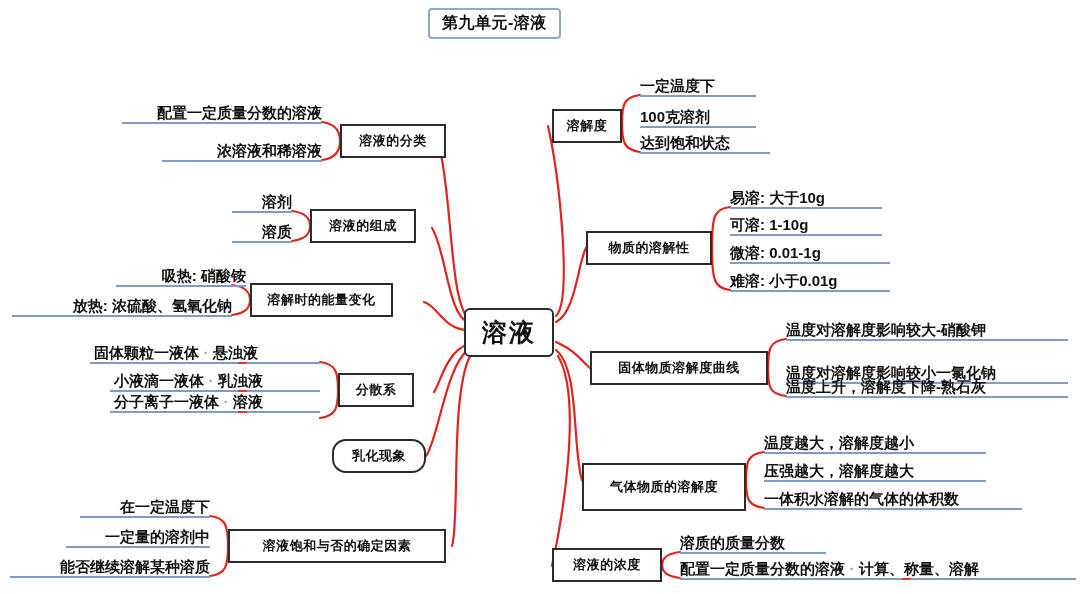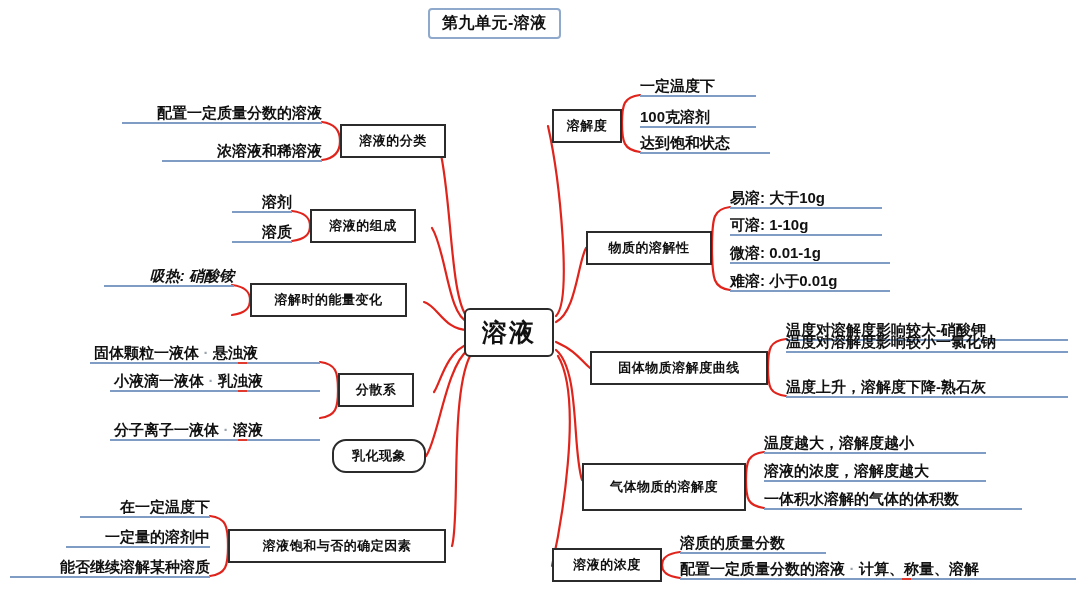--- a/index.html
+++ b/index.html
@@ -160,40 +160,43 @@
   <div class="leaf right-align" style="left:232px; top:192px; width:60px;">
     <span>溶剂</span>
   </div>
   <div class="leaf right-align" style="left:232px; top:222px; width:60px;">
     <span>溶质</span>
   </div>
   <div class="node cat" style="left:310px; top:209px; width:106px; height:34px;">
     <span>溶液的组成</span>
   </div>
 
-  <div class="leaf right-align" style="left:104px; top:266px; width:130px;font-style:italic;">
+  <div class="leaf right-align" style="left:116px; top:266px; width:130px;">
     <span>吸热: 硝酸铵</span>
   </div>
-  <div class="node cat" style="left:250px; top:283px; width:157px; height:34px;">
+  <div class="leaf right-align" style="left:12px; top:296px; width:220px;">
+    <span>放热: 浓硫酸、氢氧化钠</span>
+  </div>
+  <div class="node cat" style="left:250px; top:283px; width:143px; height:34px;">
     <span>溶解时的能量变化</span>
   </div>
 
   <div class="leaf left-align" style="left:90px; top:343px; width:230px; padding-left:4px;">
     <span>固体颗粒一液体</span>
     <span class="dot">·</span>
     <span>悬浊液</span>
     <span class="tick" style="left:148px;"></span>
   </div>
   <div class="leaf left-align" style="left:110px; top:371px; width:210px; padding-left:4px;">
     <span>小液滴一液体</span>
     <span class="dot">·</span>
     <span>乳浊液</span>
     <span class="tick" style="left:128px;"></span>
   </div>
-  <div class="leaf left-align" style="left:110px; top:420px; width:210px; padding-left:4px;">
+  <div class="leaf left-align" style="left:110px; top:392px; width:210px; padding-left:4px;">
     <span>分子离子一液体</span>
     <span class="dot">·</span>
     <span>溶液</span>
     <span class="tick" style="left:128px;"></span>
   </div>
   <div class="node cat" style="left:338px; top:373px; width:76px; height:34px;">
     <span>分散系</span>
   </div>
 
   <div class="node cat" style="left:332px; top:439px; width:94px; height:34px;border-radius:14px;">
@@ -241,35 +244,35 @@
   <div class="leaf left-align" style="left:730px; top:271px; width:160px;">
     <span>难溶: 小于0.01g</span>
   </div>
 
   <div class="node cat" style="left:590px; top:351px; width:178px; height:34px;">
     <span>固体物质溶解度曲线</span>
   </div>
   <div class="leaf left-align" style="left:786px; top:320px; width:282px;">
     <span>温度对溶解度影响较大-硝酸钾</span>
   </div>
-  <div class="leaf left-align" style="left:786px; top:332px; width:282px;">
+  <div class="leaf left-align" style="left:786px; top:363px; width:282px;">
     <span>温度对溶解度影响较小一氯化钠</span>
   </div>
   <div class="leaf left-align" style="left:786px; top:377px; width:282px;">
     <span>温度上升，溶解度下降-熟石灰</span>
   </div>
 
   <div class="node cat" style="left:582px; top:463px; width:164px; height:48px;">
     <span>气体物质的溶解度</span>
   </div>
   <div class="leaf left-align" style="left:764px; top:433px; width:222px;">
     <span>温度越大，溶解度越小</span>
   </div>
   <div class="leaf left-align" style="left:764px; top:461px; width:222px;">
-    <span>溶液的浓度，溶解度越大</span>
+    <span>压强越大，溶解度越大</span>
   </div>
   <div class="leaf left-align" style="left:764px; top:489px; width:258px;">
     <span>一体积水溶解的气体的体积数</span>
   </div>
 
   <div class="node cat" style="left:552px; top:548px; width:110px; height:34px;">
     <span>溶液的浓度</span>
   </div>
   <div class="leaf left-align" style="left:680px; top:533px; width:146px;">
     <span>溶质的质量分数</span>

